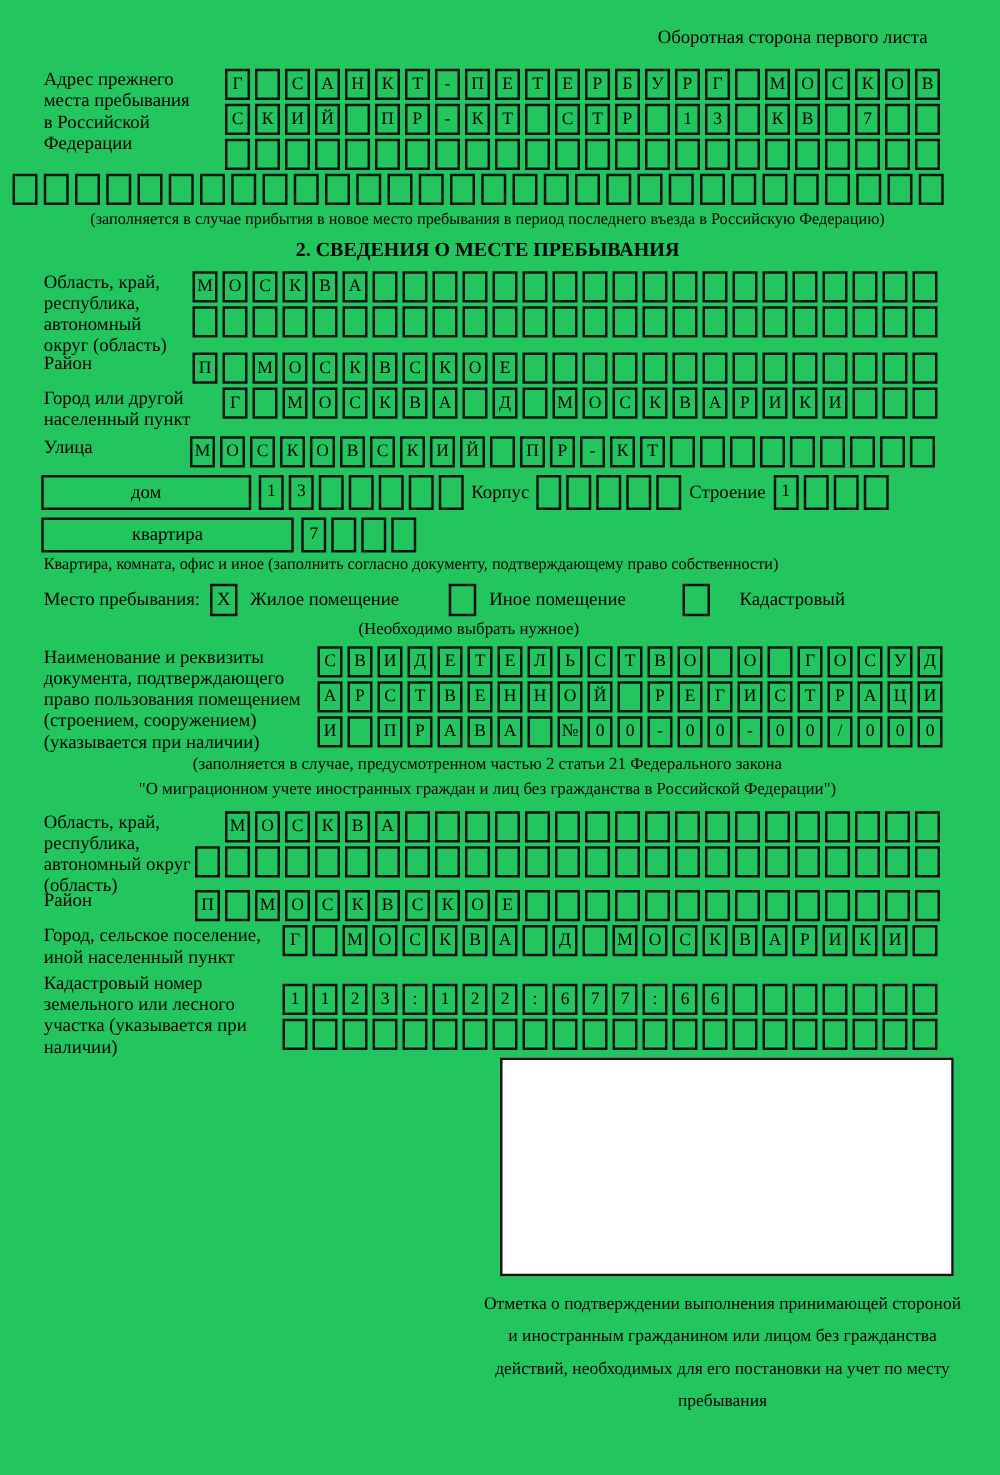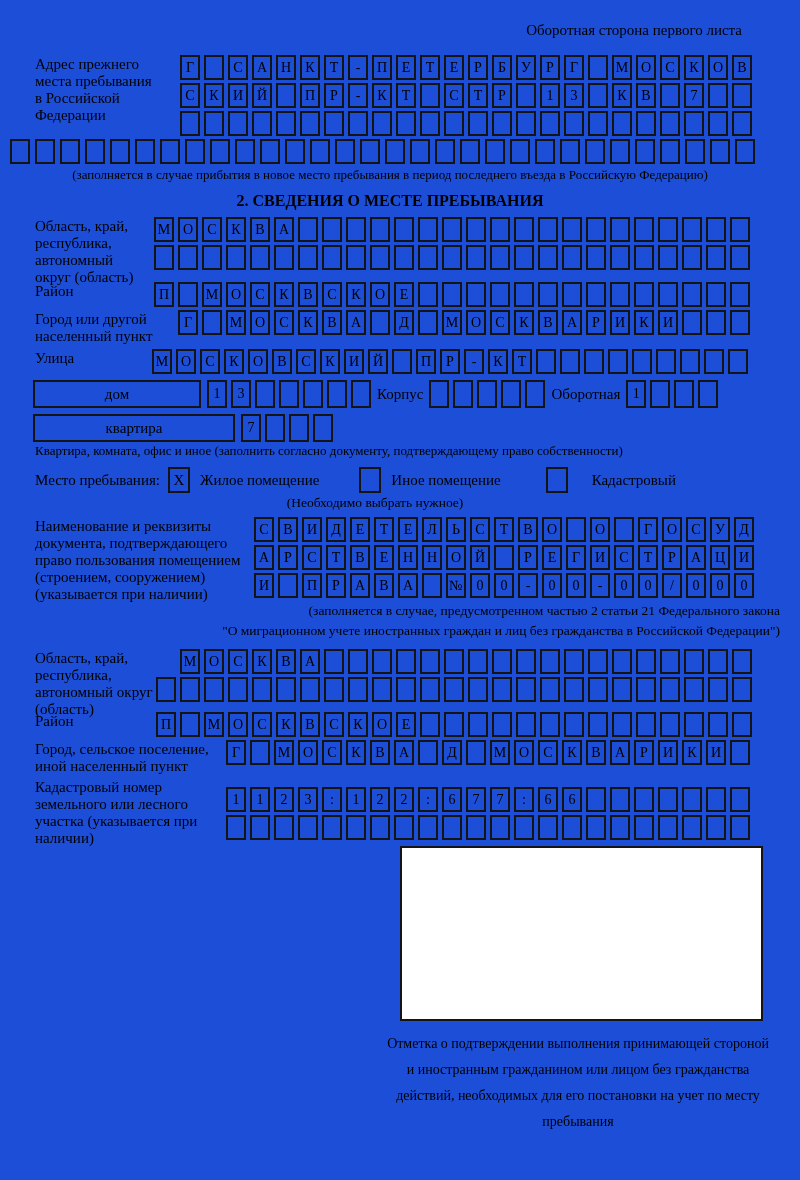--- a/index.html
+++ b/index.html
@@ -1,19 +1,19 @@
 <!DOCTYPE html>
 <html><head>
 <meta charset="utf-8">
 <style>
   html,body{margin:0;padding:0;background:#fff;}
   .page{
     position:relative;
     width:800px;height:1180px;
-    background:#1d4ed8;color:#000;
+    background:#22c55e;color:#000;
     font-family:"Liberation Serif","DejaVu Serif",serif;
     font-size:15px;
     overflow:hidden;
   }
   .hdr-note{ text-align:right; padding:22px 58px 0 0; font-size:15px; }
 
   .fb{ position:relative; }
   .lbl{ position:absolute; left:35px; top:1px; line-height:17px; font-size:15px; }
 
   .cellrow{ display:flex; gap:4px; height:25px; margin-bottom:3px; }
@@ -24,21 +24,21 @@
     border:2px solid #141414;
     display:flex; align-items:center; justify-content:center;
     font-size:14px; line-height:1;
   }
   .caption{ font-size:13px; margin:1px 0 2px 0; }
   .caption.center{ text-align:center; width:780px; }
   .caption.left{ margin-left:35px; }
 
   .sec-title{ text-align:center; font-weight:bold; font-size:16px; margin:9px 0 7px 0; width:780px;}
   .fact-title{ text-align:center; font-weight:bold; font-size:15px; margin:20px 0 8px 0; width:780px;}
-  .fact-note{ text-align:right; font-size:13.5px; line-height:20px; width:780px; }
+  .fact-note{ text-align:center; font-size:13.5px; line-height:20px; width:780px; }
 
   .inline-row{ display:flex; align-items:center; height:28px; }
   .named-box{
     box-sizing:border-box; border:2px solid #141414; height:28px;
     display:flex; align-items:center; justify-content:center; font-size:15px;
   }
   .dom-box{ width:168px; }
   .kv-box{ width:202px; }
   .inline-row .cellrow{ margin-bottom:0; height:28px; }
   .inline-row .cell{ height:28px; }
@@ -355,21 +355,21 @@
         <span class="cell"></span>
       </div>
     <div class="inline-lbl">Корпус</div>
     <div class="cellrow">
         <span class="cell"></span>
         <span class="cell"></span>
         <span class="cell"></span>
         <span class="cell"></span>
         <span class="cell"></span>
       </div>
-    <div class="inline-lbl">Оборотная</div>
+    <div class="inline-lbl">Строение</div>
     <div class="cellrow">
         <span class="cell">1</span>
         <span class="cell"></span>
         <span class="cell"></span>
         <span class="cell"></span>
       </div>
   </div>
 
   <div class="inline-row ml33 mt6">
     <div class="named-box kv-box">квартира</div>

